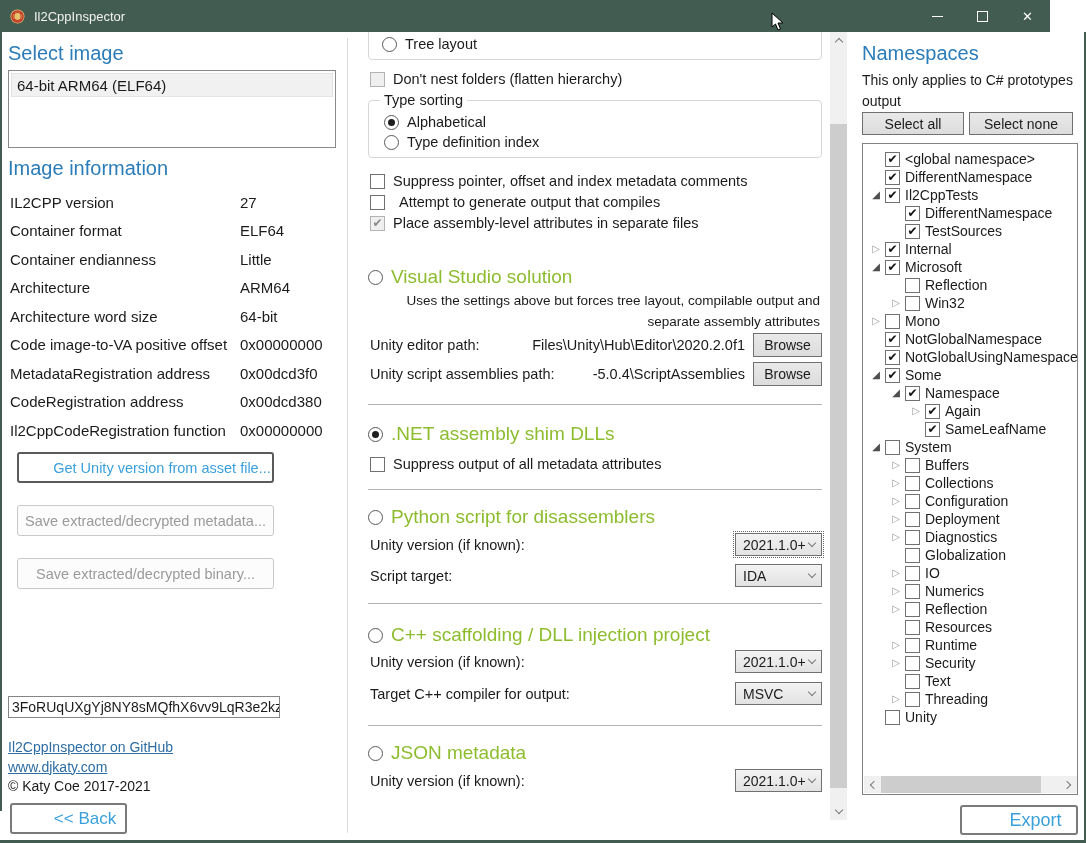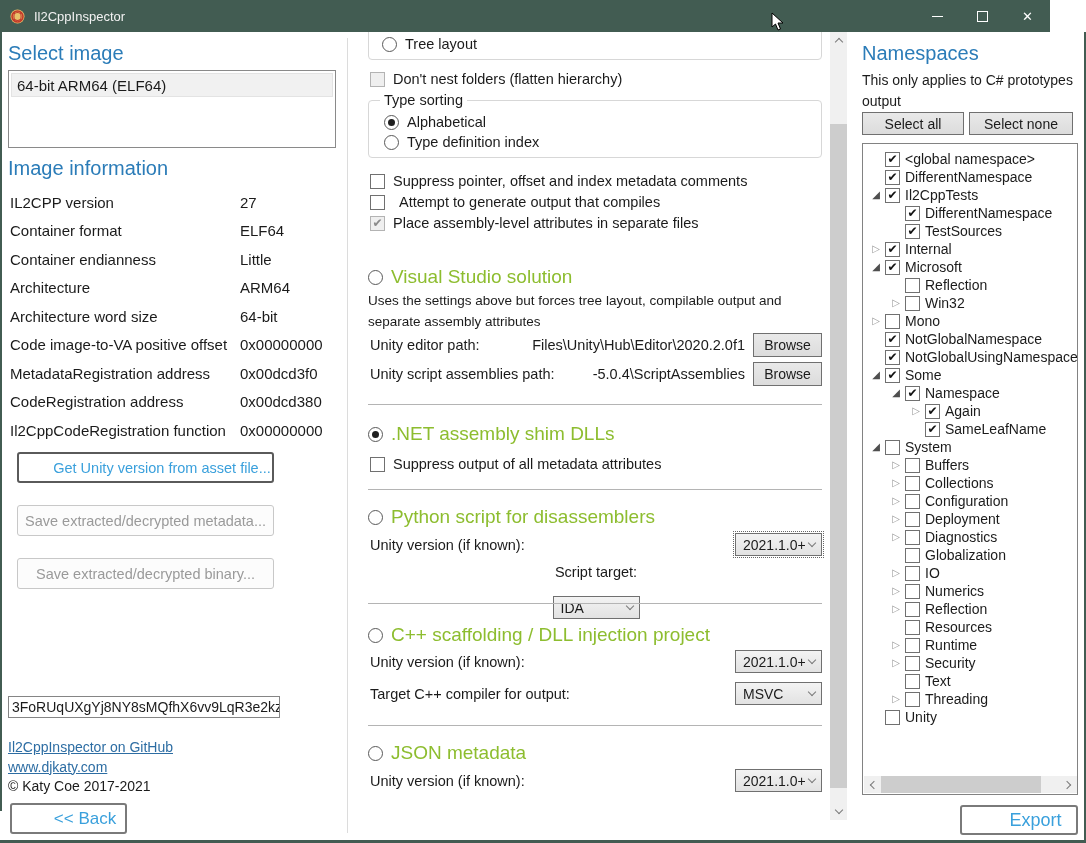--- a/index.html
+++ b/index.html
@@ -202,21 +202,21 @@
     <span class="cb dis">
         <span class="tick">✔</span>
       </span>
     <span class="mid-label">Place assembly-level attributes in separate files</span>
   </div>
 
   <div class="abs row" style="left:368px;top:266px;">
     <span class="radio"></span>
     <span class="sec-title">Visual Studio solution</span>
   </div>
-  <div class="abs desc" style="left:368px;top:290px;width:452px;">Uses the settings above but forces tree layout, compilable output and separate assembly attributes</div>
+  <div class="abs desc" style="left:368px;top:290px;width:452px;text-align:right;">Uses the settings above but forces tree layout, compilable output and separate assembly attributes</div>
   <div class="abs row" style="left:370px;top:333px;width:452px;">
     <span class="mid-label">Unity editor path:</span>
     <span class="pathval">Files\Unity\Hub\Editor\2020.2.0f1</span>
     <div class="btn-gray browse">Browse</div>
   </div>
   <div class="abs row" style="left:370px;top:362px;width:452px;">
     <span class="mid-label">Unity script assemblies path:</span>
     <span class="pathval">-5.0.4\ScriptAssemblies</span>
     <div class="btn-gray browse">Browse</div>
   </div>
@@ -237,21 +237,21 @@
     <span class="sec-title">Python script for disassemblers</span>
   </div>
   <div class="abs row" style="left:370px;top:533px;width:452px;">
     <span class="mid-label">Unity version (if known):</span>
     <span style="flex:1"></span>
     <div class="combo focused" style="width:87px;height:23px;">
       <span>2021.1.0+</span>
       <span class="chev down gray"></span>
     </div>
   </div>
-  <div class="abs row" style="left:370px;top:564px;width:452px;flex-direction:column;">
+  <div class="abs row" style="left:370px;top:564px;width:452px;">
     <span class="mid-label">Script target:</span>
     <span style="flex:1"></span>
     <div class="combo" style="width:87px;height:23px;">
       <span>IDA</span>
       <span class="chev down gray"></span>
     </div>
   </div>
   <div class="abs sep" style="left:368px;top:603px;width:454px;"></div>
 
   <div class="abs row" style="left:368px;top:624px;">

